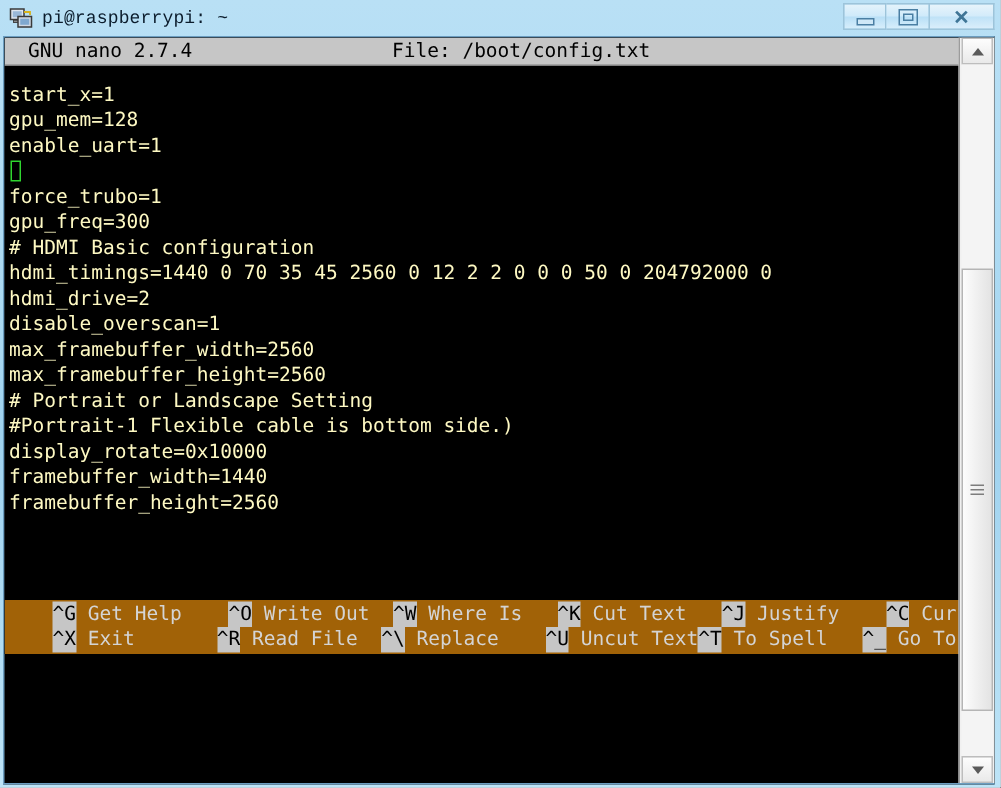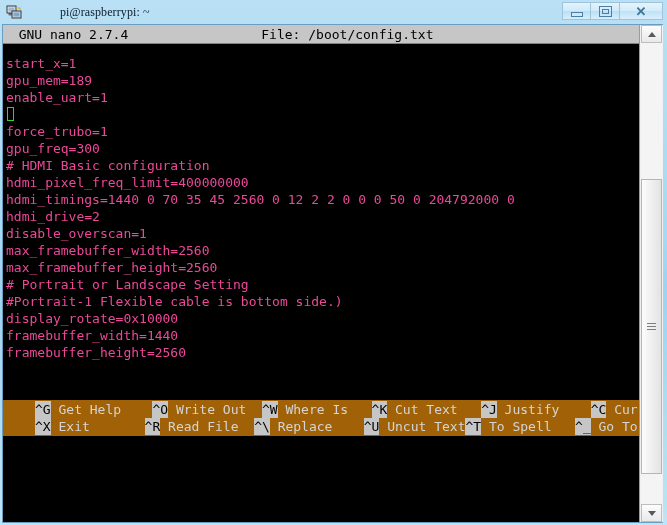--- a/index.html
+++ b/index.html
@@ -35,26 +35,25 @@
     box-sizing: border-box;
   }
   #app-icon {
     width: 16px; height: 16px;
     margin-left: 6px;
     margin-right: 6px;
     position: relative;
     flex: none;
   }
   #title-text {
-    font-family: Liberation Serif, serif;
+    font-family: Liberation Mono, monospace;
     font-size: 12px;
     color: #0b1c2c;
     white-space: nowrap;
     letter-spacing: 0.1px;
-    margin-left: 32px;
   }
   #win-buttons {
     position: absolute;
     right: 4px;
     top: 2px;
     display: flex;
     gap: 0px;
   }
   .winbtn {
     width: 29px;
@@ -146,21 +145,21 @@
     background: #000000;
     padding-top: 11px;
     box-sizing: border-box;
     overflow: hidden;
   }
   .eline {
     font-family: "DejaVu Sans Mono", monospace;
     font-size: 13px;
     line-height: 17px;
     height: 17px;
-    color: #ec4899;
+    color: #fef9c3;
     white-space: pre;
     padding-left: 3px;
     overflow: hidden;
   }
   .eline.cursorline {
     position: relative;
   }
   #cursor {
     position: absolute;
     left: 4px;
@@ -303,27 +302,26 @@
   </div>
 
   <div id="client">
 
     <div id="term">
 
       <div id="nano-header"><span class="seg">  GNU nano 2.7.4</span><span class="seg">                 </span><span class="seg">File: /boot/config.txt</span></div>
 
       <div id="editor">
           <div class="eline">start_x=1</div>
-          <div class="eline">gpu_mem=189</div>
+          <div class="eline">gpu_mem=128</div>
           <div class="eline">enable_uart=1</div>
           <div class="eline cursorline"> <span id="cursor"></span></div>
           <div class="eline">force_trubo=1</div>
           <div class="eline">gpu_freq=300</div>
           <div class="eline"># HDMI Basic configuration</div>
-          <div class="eline">hdmi_pixel_freq_limit=400000000</div>
           <div class="eline">hdmi_timings=1440 0 70 35 45 2560 0 12 2 2 0 0 0 50 0 204792000 0</div>
           <div class="eline">hdmi_drive=2</div>
           <div class="eline">disable_overscan=1</div>
           <div class="eline">max_framebuffer_width=2560</div>
           <div class="eline">max_framebuffer_height=2560</div>
           <div class="eline"># Portrait or Landscape Setting</div>
           <div class="eline">#Portrait-1 Flexible cable is bottom side.)</div>
           <div class="eline">display_rotate=0x10000</div>
           <div class="eline">framebuffer_width=1440</div>
           <div class="eline">framebuffer_height=2560</div>

